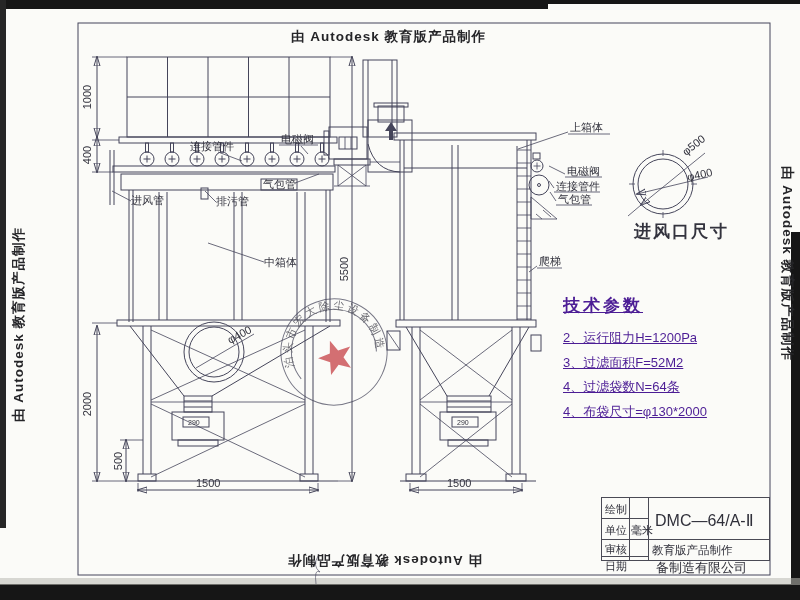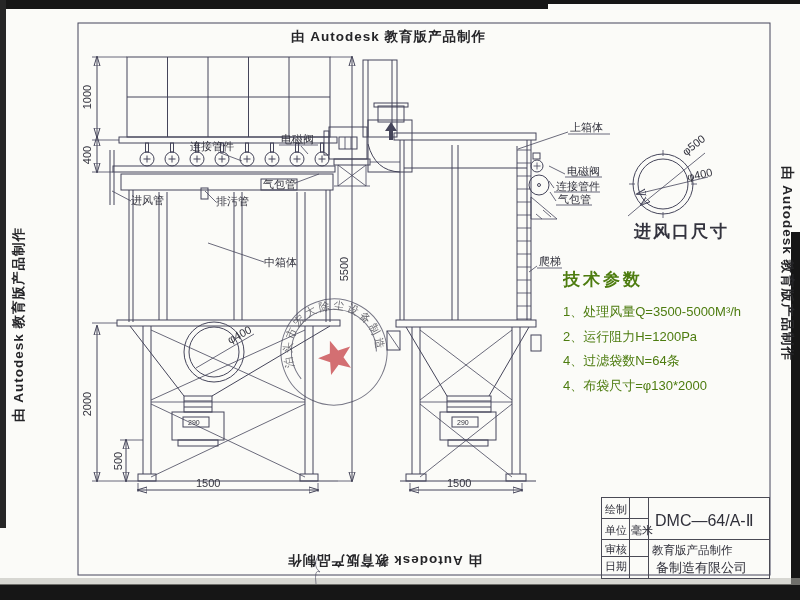--- a/index.html
+++ b/index.html
@@ -22,25 +22,25 @@
   #wm-right{left:796px;top:166px;transform:rotate(90deg);transform-origin:0 0;}
   
   svg{position:absolute;left:0;top:0;}
   .ln path,.ln line,.ln rect,.ln circle,.ln polyline{stroke:#45455a;fill:none;stroke-width:1;}
   .ln .thin{stroke-width:0.8;}
   .ln text{fill:#33333e;stroke:none;font-family:"Liberation Sans","DejaVu Sans",sans-serif;}
   .lbl{font-size:11px;}
   .dim{font-size:11px;}
   .whitebg{fill:#fbfbf8;stroke:none;}
   
-  #tech{position:absolute;left:563px;top:268px;width:207px;overflow:hidden;color:#4d7c0f;}
+  #tech{position:absolute;left:563px;top:294px;width:207px;overflow:hidden;color:#4c1d95;text-decoration:underline;}
   #tech h3{margin:0 0 12px 0;font-size:17px;font-weight:bold;letter-spacing:3px;}
   #tech .tp{font-size:13px;height:24.5px;white-space:nowrap;}
   
-  #tblock{position:absolute;left:601px;top:497px;width:169px;height:82px;
+  #tblock{position:absolute;left:601px;top:497px;width:169px;height:64px;
           border:1px solid #4a4a55;box-sizing:border-box;color:#30303a;}
   #tblock .v1{position:absolute;left:27px;top:0;width:1px;height:100%;background:#4a4a55;}
   #tblock .v2{position:absolute;left:46px;top:0;width:1px;height:100%;background:#4a4a55;}
   #tblock .h1{position:absolute;left:0;top:20px;width:46px;height:1px;background:#4a4a55;}
   #tblock .h2{position:absolute;left:0;top:41px;width:100%;height:1px;background:#4a4a55;}
   #tblock .h3{position:absolute;left:0;top:58px;width:46px;height:1px;background:#4a4a55;}
   #tblock .c{position:absolute;font-size:11px;white-space:nowrap;}
 </style>
 </head>
 <body>
@@ -217,22 +217,22 @@
     <path id="stampArc" d="M -40 14 A 42.5 42.5 0 1 1 40 14" fill="none" stroke="none"></path>
     <text font-size="11" letter-spacing="2.5" fill="#c53a3f" stroke="none">
       <textPath href="#stampArc" startOffset="14">泊头市宏大除尘设备制造有限公司</textPath>
     </text>
   </g>
   <path d="M318 556 q-6 10 2 16 q-6 -4 -4 12" stroke="#c53a3f" stroke-width="2" fill="none" opacity="0.6"></path>
 </svg>
 
 <div id="tech">
   <h3>技术参数</h3>
-  <div class="tp">1、处理风量Q=3500-5000M³/h</div>
   <div class="tp">2、运行阻力H=1200Pa</div>
+  <div class="tp">3、过滤面积F=52M2</div>
   <div class="tp">4、过滤袋数N=64条</div>
   <div class="tp">4、布袋尺寸=φ130*2000</div>
 </div>
 
 <div id="tblock">
   <div class="v1"></div>
   <div class="v2"></div>
   <div class="h1"></div>
   <div class="h2"></div>
   <div class="h3"></div>

